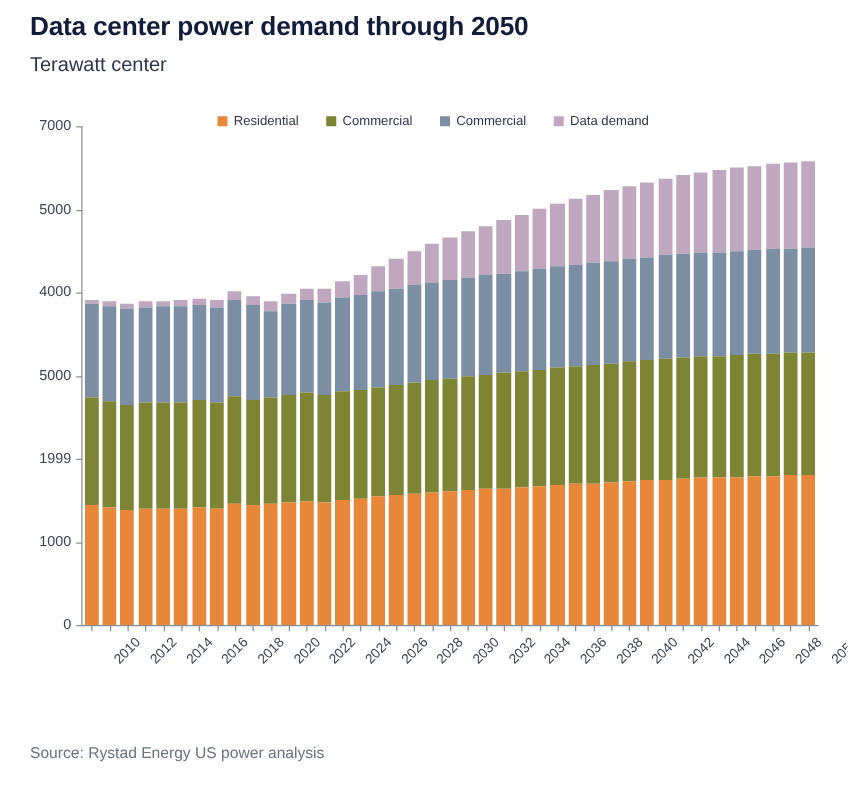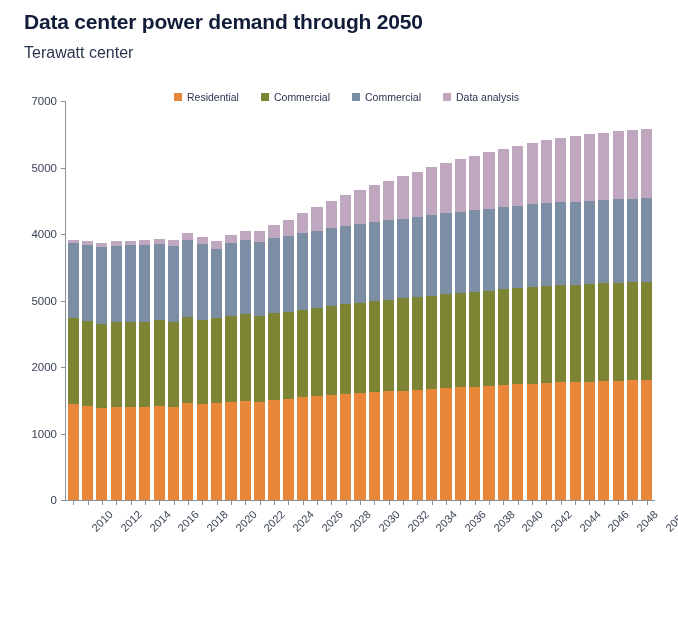--- a/index.html
+++ b/index.html
@@ -160,21 +160,21 @@
       <div class="legend-item">
         <span class="legend-swatch" style="background: rgb(125, 132, 52);"></span>
         <span class="legend-label">Commercial</span>
       </div>
       <div class="legend-item">
         <span class="legend-swatch" style="background: rgb(123, 142, 163);"></span>
         <span class="legend-label">Commercial</span>
       </div>
       <div class="legend-item">
         <span class="legend-swatch" style="background: rgb(191, 168, 191);"></span>
-        <span class="legend-label">Data analysis</span>
+        <span class="legend-label">Data demand</span>
       </div>
     </div>
 
   <div class="axis-y-line"></div>
   <div class="axis-x-line"></div>
 
   <div class="plot" id="plot">
     <div class="bars" id="bars">
         <div class="bar" title="2010" style="left: 1.57756px; width: 11.1863px;">
           <div class="seg" style="height: 96.0925px; background: rgb(232, 135, 58);"></div>
@@ -420,21 +420,21 @@
           <div class="seg" style="height: 120.032px; background: rgb(232, 135, 58);"></div>
           <div class="seg" style="height: 98.0875px; background: rgb(125, 132, 52);"></div>
           <div class="seg" style="height: 83.923px; background: rgb(123, 142, 163);"></div>
           <div class="seg" style="height: 68.8275px; background: rgb(191, 168, 191);"></div>
         </div>
       </div>
   <div class="ytick" style="top: 399px;">0</div>
       <div class="ytick-mark" style="top: 399px;"></div>
       <div class="ytick" style="top: 332.5px;">1000</div>
       <div class="ytick-mark" style="top: 332.5px;"></div>
-      <div class="ytick" style="top: 266px;">2000</div>
+      <div class="ytick" style="top: 266px;">1999</div>
       <div class="ytick-mark" style="top: 266px;"></div>
       <div class="ytick" style="top: 199.5px;">5000</div>
       <div class="ytick-mark" style="top: 199.5px;"></div>
       <div class="ytick" style="top: 133px;">4000</div>
       <div class="ytick-mark" style="top: 133px;"></div>
       <div class="ytick" style="top: 66.5px;">5000</div>
       <div class="ytick-mark" style="top: 66.5px;"></div>
       <div class="ytick" style="top: 0px;">7000</div>
       <div class="ytick-mark" style="top: 0px;"></div>
       <div class="xtick-mark" style="left: 7.17073px;"></div>
@@ -494,14 +494,15 @@
       <div class="xtick-mark" style="left: 523.463px;"></div>
       <div class="xlabel" style="left: 532.463px;">2046</div>
       <div class="xtick-mark" style="left: 537.805px;"></div>
       <div class="xtick-mark" style="left: 552.146px;"></div>
       <div class="xlabel" style="left: 561.146px;">2048</div>
       <div class="xtick-mark" style="left: 566.488px;"></div>
       <div class="xtick-mark" style="left: 580.829px;"></div>
       <div class="xlabel" style="left: 589.829px;">2050</div>
     </div>
 
+  <div class="source">Source: Rystad Energy US power analysis</div>
 
 </div>
 
 </body></html>

